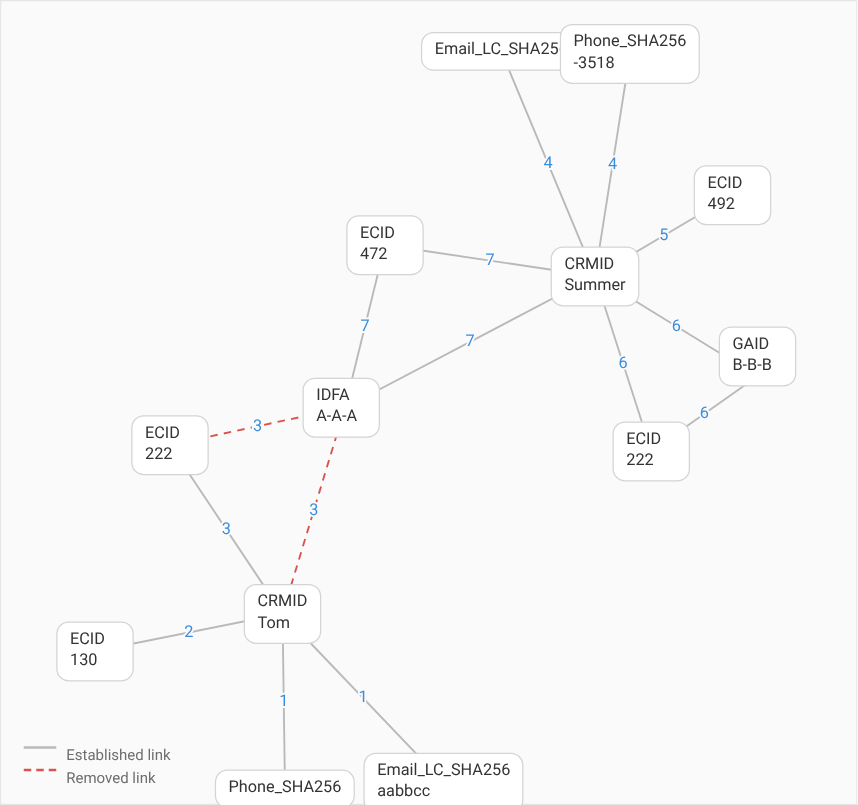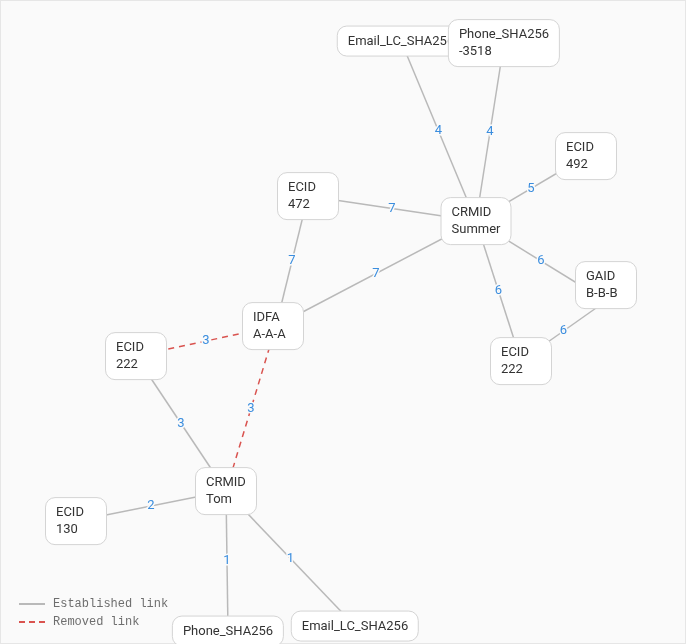--- a/index.html
+++ b/index.html
@@ -67,24 +67,22 @@
   .node .line2 { display:block; }
   .legend {
     position: absolute;
     left: 18px;
     bottom: 14px;
     font-size: 12px;
     color: #6e6e6e;
   }
   .legend-row {
     display: flex;
-    align-items: center;
     gap: 8px;
     margin-top: 4px;
-    font-family: Liberation Mono, monospace;
   }
   .legend-swatch {
     width: 26px;
     height: 0;
     border-top: 2px solid #b9b9b9;
   }
   .legend-swatch.removed {
     border-top: 2px dashed #d9534f;
   }
 </style>
@@ -166,20 +164,21 @@
       </div>
       <div class="node" style="left: 75px; top: 520px;">
         <span class="line1">ECID</span>
         <span class="line2">130</span>
       </div>
       <div class="node" style="left: 227px; top: 630px;">
         <span class="line1">Phone_SHA256</span>
       </div>
       <div class="node" style="left: 354px; top: 625px;">
         <span class="line1">Email_LC_SHA256</span>
+        <span class="line2">aabbcc</span>
       </div>
     </div>
 
   <div class="legend">
     <div class="legend-row">
       <span class="legend-swatch"></span>
       <span>Established link</span>
     </div>
     <div class="legend-row">
       <span class="legend-swatch removed"></span>

